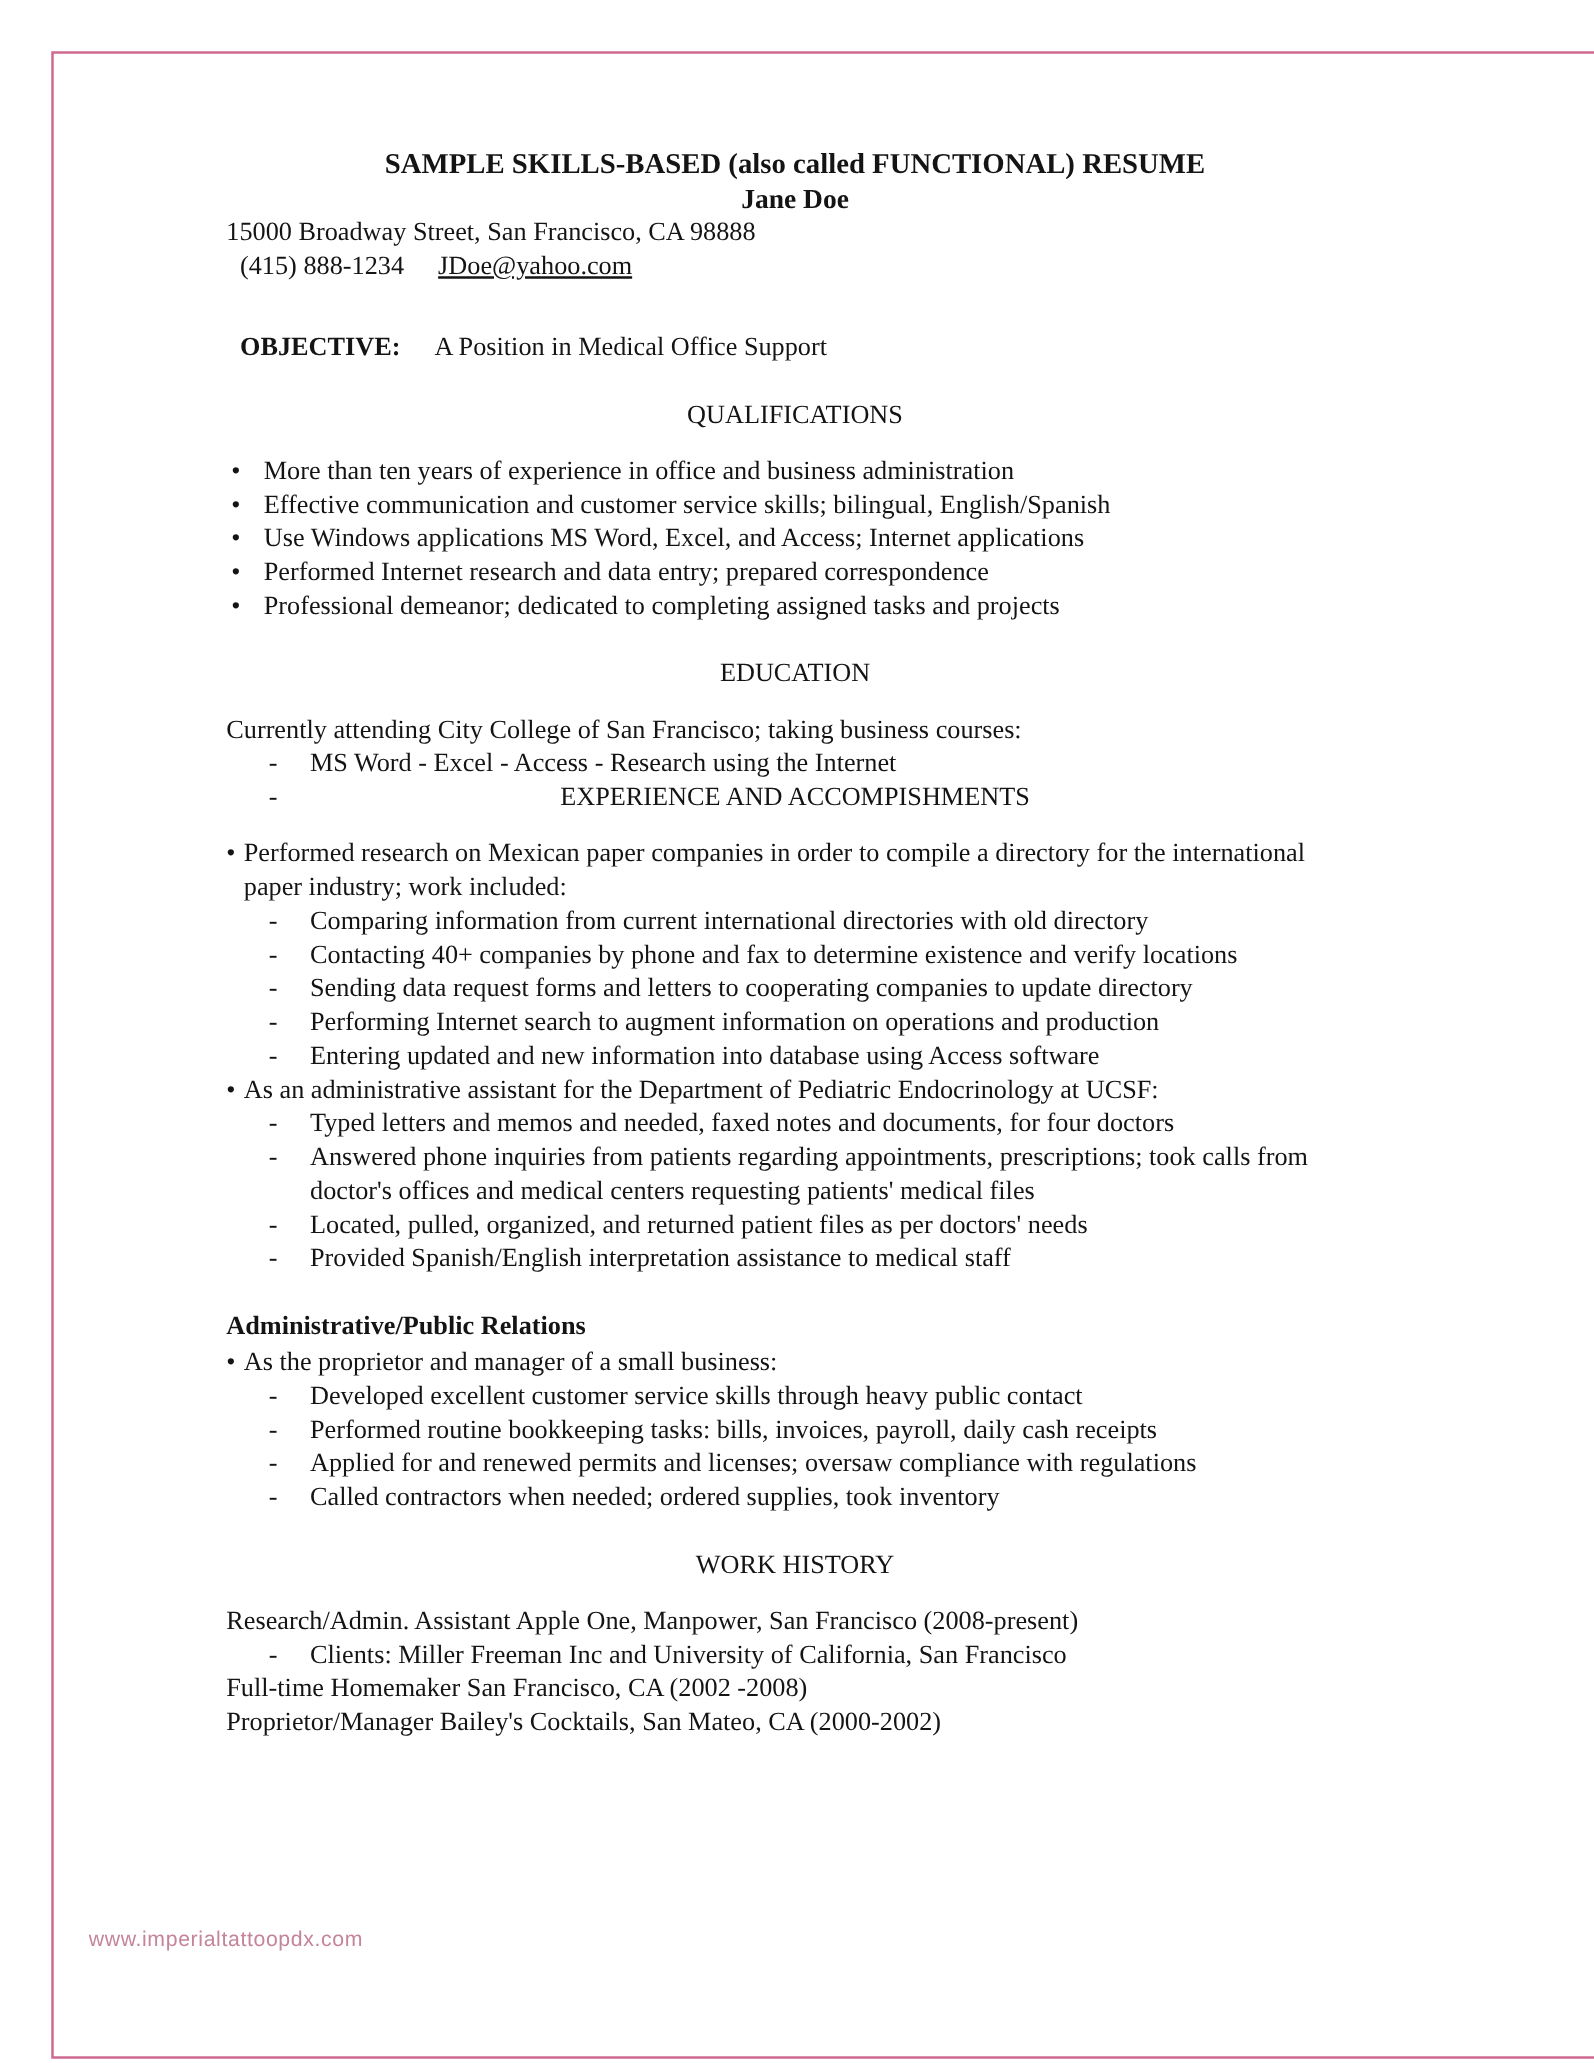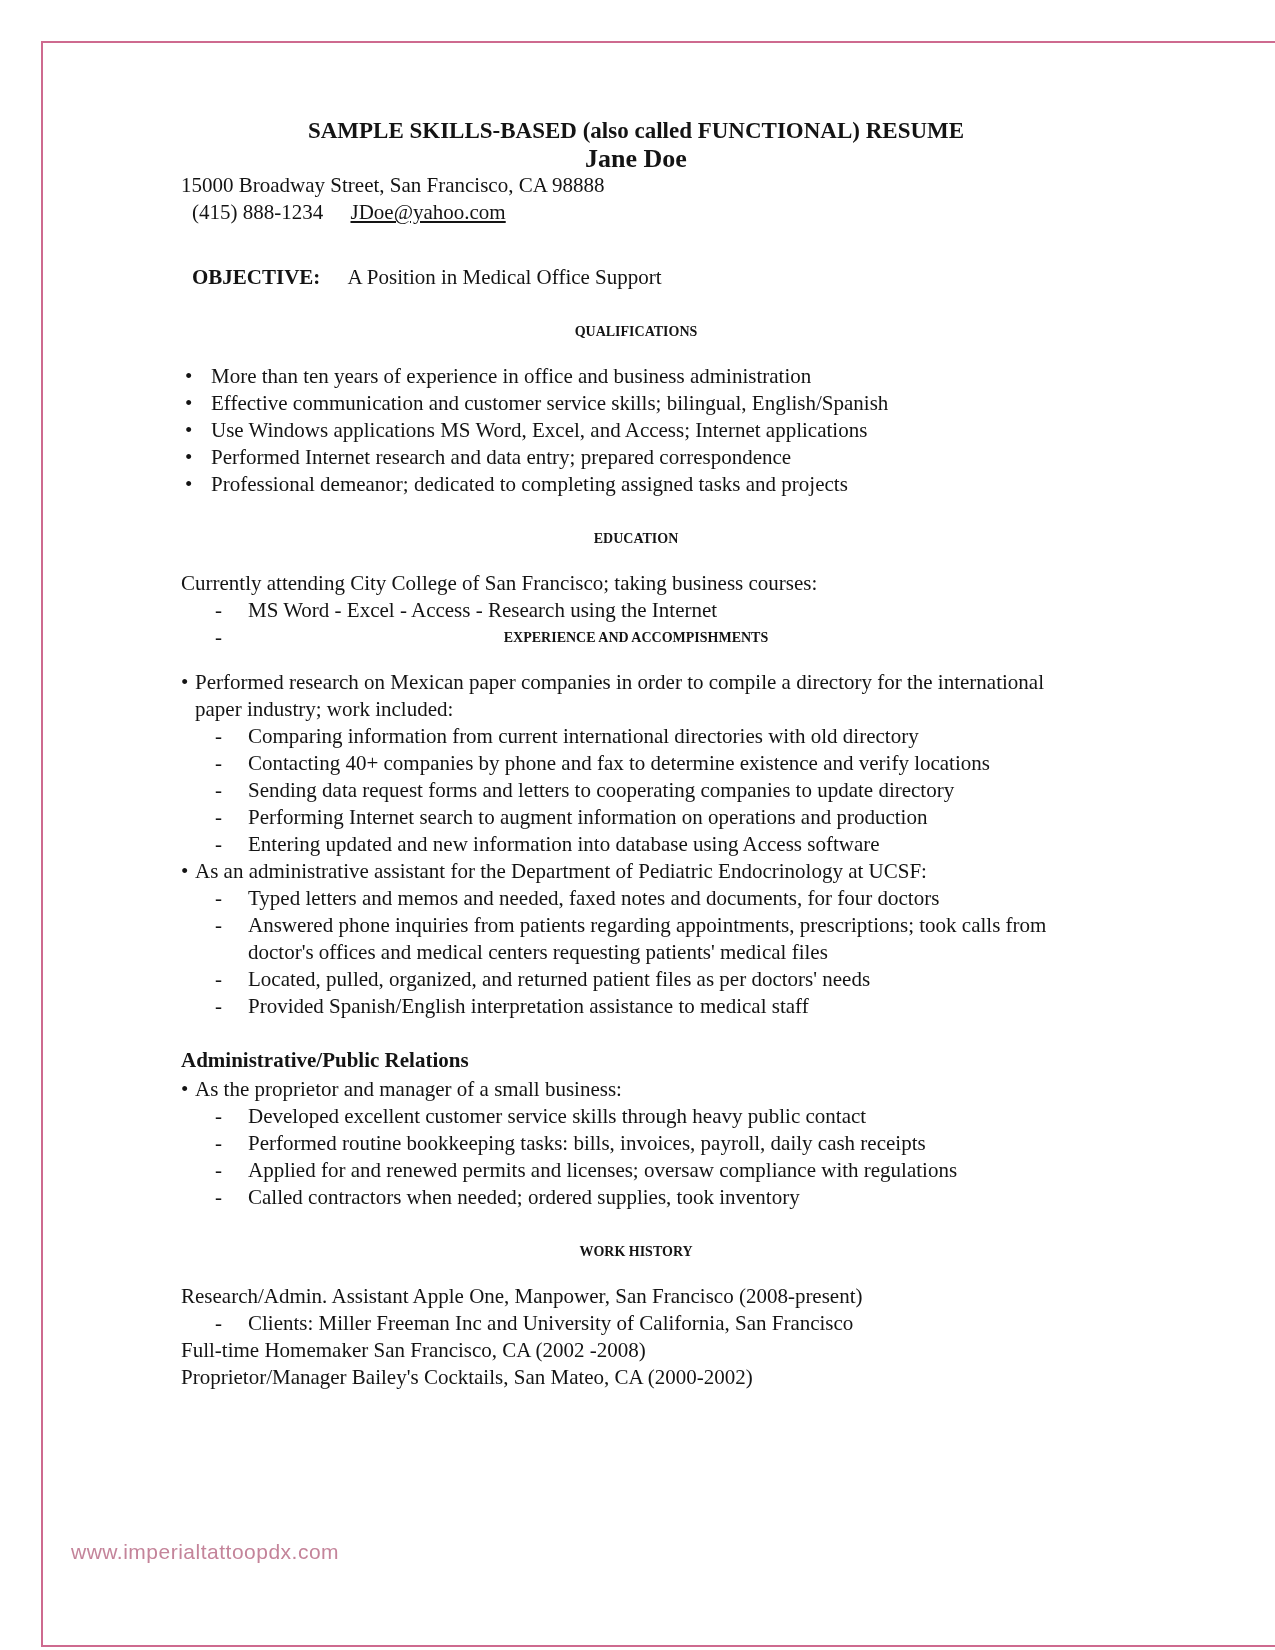--- a/index.html
+++ b/index.html
@@ -29,27 +29,27 @@
   p, li, h1, h2, h3 { margin: 0; font-weight: normal; }
   ul { list-style: none; margin: 0; padding: 0; }
   .center { }
   .bold { font-weight: bold; }
   .title {
     text-align: center;
     font-weight: bold;
     font-size: 23px;
     line-height: 28px;
   }
-  .name { text-align: center; font-weight: bold; font-size: 26px; }
+  .name { text-align: center; font-weight: bold; font-size: 22px; }
   .email { text-decoration: underline; color: inherit; cursor: pointer; }
   .objective { margin-top: 38px; }
   .heading {
     text-align: center;
-    font-weight: bold;
-    font-size: 14px;
+    font-weight: normal;
+    font-size: 21px;
     margin: 27px 0 18px 0;
   }
   .heading.no-top { margin-top: 0; }
   .bullet-item {
     position: relative;
     padding-left: 30px;
   }
   .bullet-item::before {
     content: "\2022";
     position: absolute;
@@ -72,21 +72,21 @@
     content: "-";
     position: absolute;
     left: 34px;
   }
   .subsection-title { font-weight: bold; margin-bottom: 2px; }
   .subsection-title.spaced { margin-top: 27px; }
   .watermark {
     position: absolute;
     left: 38px;
     top: 1505px;
-    font-size: 21px;
+    font-size: 17px;
     letter-spacing: 0.5px;
     color: var(--color-watermark);
     font-family: "Liberation Sans", sans-serif;
   }
 </style>
 </head>
 <body>
 
 <div class="page-border"></div>
 

